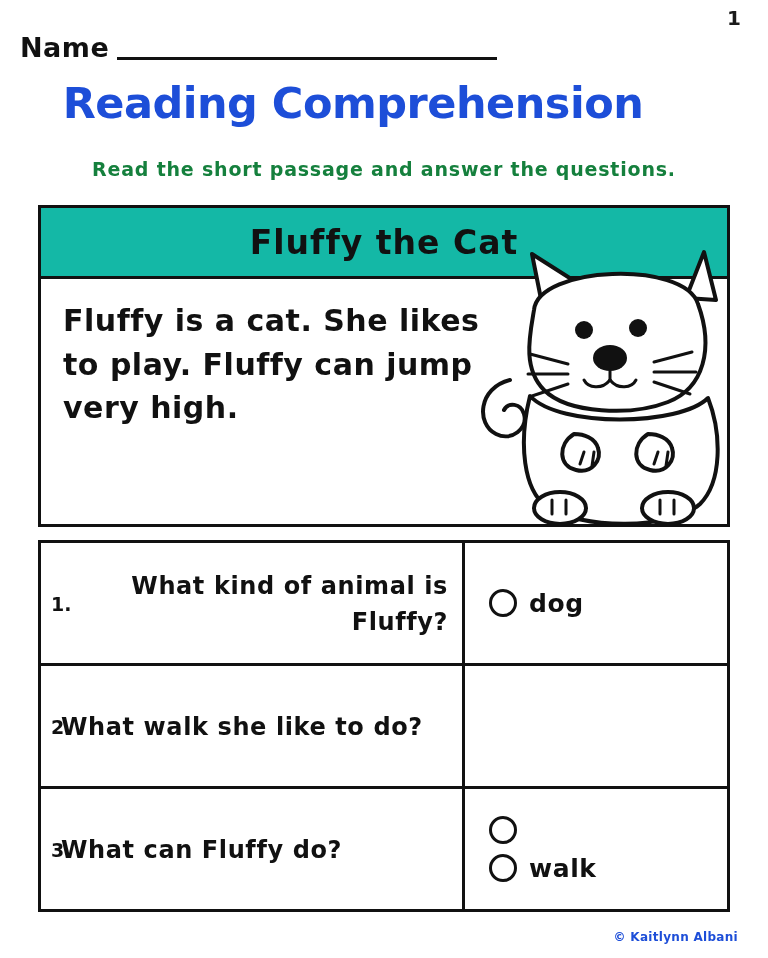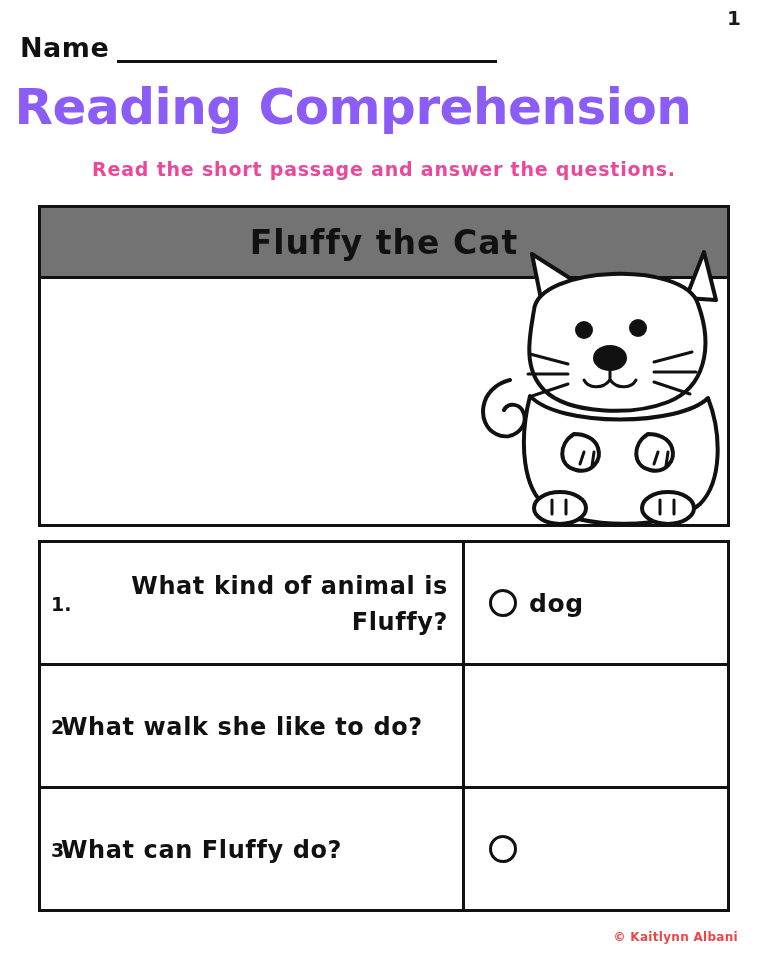--- a/index.html
+++ b/index.html
@@ -34,21 +34,21 @@
     font-family: "DejaVu Sans", sans-serif;
     color: #1a1a1a;
     letter-spacing: 1px;
   }
 
   .name-row {
     position: absolute;
     top: 32px;
     left: 20px;
     display: flex;
-    align-items: flex-end;
+    align-items: center;
     gap: 8px;
   }
   .name-label {
     font-size: 27px;
     font-weight: 700;
     font-family: "DejaVu Sans", sans-serif;
     letter-spacing: 0.5px;
     color: #111;
   }
   .name-line {
@@ -56,56 +56,56 @@
     border-bottom: 3px solid #111;
     height: 22px;
   }
 
   .title {
     position: absolute;
     top: 82px;
     left: 0;
     width: 706px;
     text-align: center;
-    font-size: 50px;
+    font-size: 43px;
     font-weight: 800;
     letter-spacing: -0.5px;
     font-family: "DejaVu Sans", sans-serif;
-    color: #8b5cf6;
+    color: #1d4ed8;
     line-height: 1;
   }
 
   .subtitle {
     position: absolute;
     top: 158px;
     left: 0;
     width: 768px;
     text-align: center;
     font-size: 19px;
     font-weight: 700;
     letter-spacing: 0.8px;
     font-family: "DejaVu Sans", sans-serif;
-    color: #ec4899;
+    color: #15803d;
   }
 
   
   .passage-box {
     position: absolute;
     top: 205px;
     left: 38px;
     width: 692px;
     height: 322px;
     border: 3px solid #111;
     box-sizing: border-box;
     background: #fff;
   }
   .passage-title-bar {
     height: 68px;
     border-bottom: 3px solid #111;
-    background: #737373;
+    background: #14b8a6;
     display: flex;
     align-items: center;
     justify-content: center;
   }
   .passage-title {
     font-size: 33px;
     font-weight: 700;
     letter-spacing: 1px;
     font-family: "DejaVu Sans", sans-serif;
     color: #111;
@@ -210,21 +210,21 @@
     font-family: "DejaVu Sans", sans-serif;
     color: #111;
   }
 
   .credit {
     position: absolute;
     bottom: 14px;
     right: 30px;
     font-size: 12px;
     font-weight: 700;
-    color: #ef4444;
+    color: #1d4ed8;
     font-family: "DejaVu Sans", sans-serif;
     letter-spacing: 0.3px;
   }
 
   .row-wrap { position: relative; }
 </style>
 </head>
 <body>
 
 <div class="page">
@@ -235,20 +235,23 @@
     <span class="name-label">Name</span>
     <span class="name-line"></span>
   </div>
 
   <div class="title">Reading Comprehension</div>
   <div class="subtitle">Read the short passage and answer the questions.</div>
 
   <div class="passage-box">
     <div class="passage-title-bar">
       <span class="passage-title">Fluffy the Cat</span>
+    </div>
+    <div class="passage-body">
+      <div class="passage-text">Fluffy is a cat.  She likes to play.  Fluffy can jump very high.</div>
     </div>
   </div>
 
   <svg class="cat-art" viewBox="0 0 270 300" xmlns="http://www.w3.org/2000/svg">
     <g fill="#ffffff" stroke="#111111" stroke-width="4" stroke-linejoin="round" stroke-linecap="round">
 
       <path d="M38 142 C6 150 4 186 24 196 C40 204 56 190 52 176 C49 165 36 164 32 172"></path>
 
       <path d="M70 66 L60 16 L104 44 Z"></path>
       <path d="M214 60 L232 14 L244 62 Z"></path>
@@ -320,20 +323,24 @@
     <div class="row-wrap">
       <div class="qrow last">
         <div class="qcell">
           <span class="qnum">3.</span>
           <span class="qtext">What can Fluffy do?</span>
         </div>
         <div class="acell">
           <div class="choice">
             <span class="bubble"></span>
           </div>
+          <div class="choice">
+            <span class="bubble"></span>
+            <span class="choice-label">walk</span>
+          </div>
         </div>
       </div>
     </div>
 
   </div>
 
   <div class="credit">© Kaitlynn Albani</div>
 
 </div>
 

